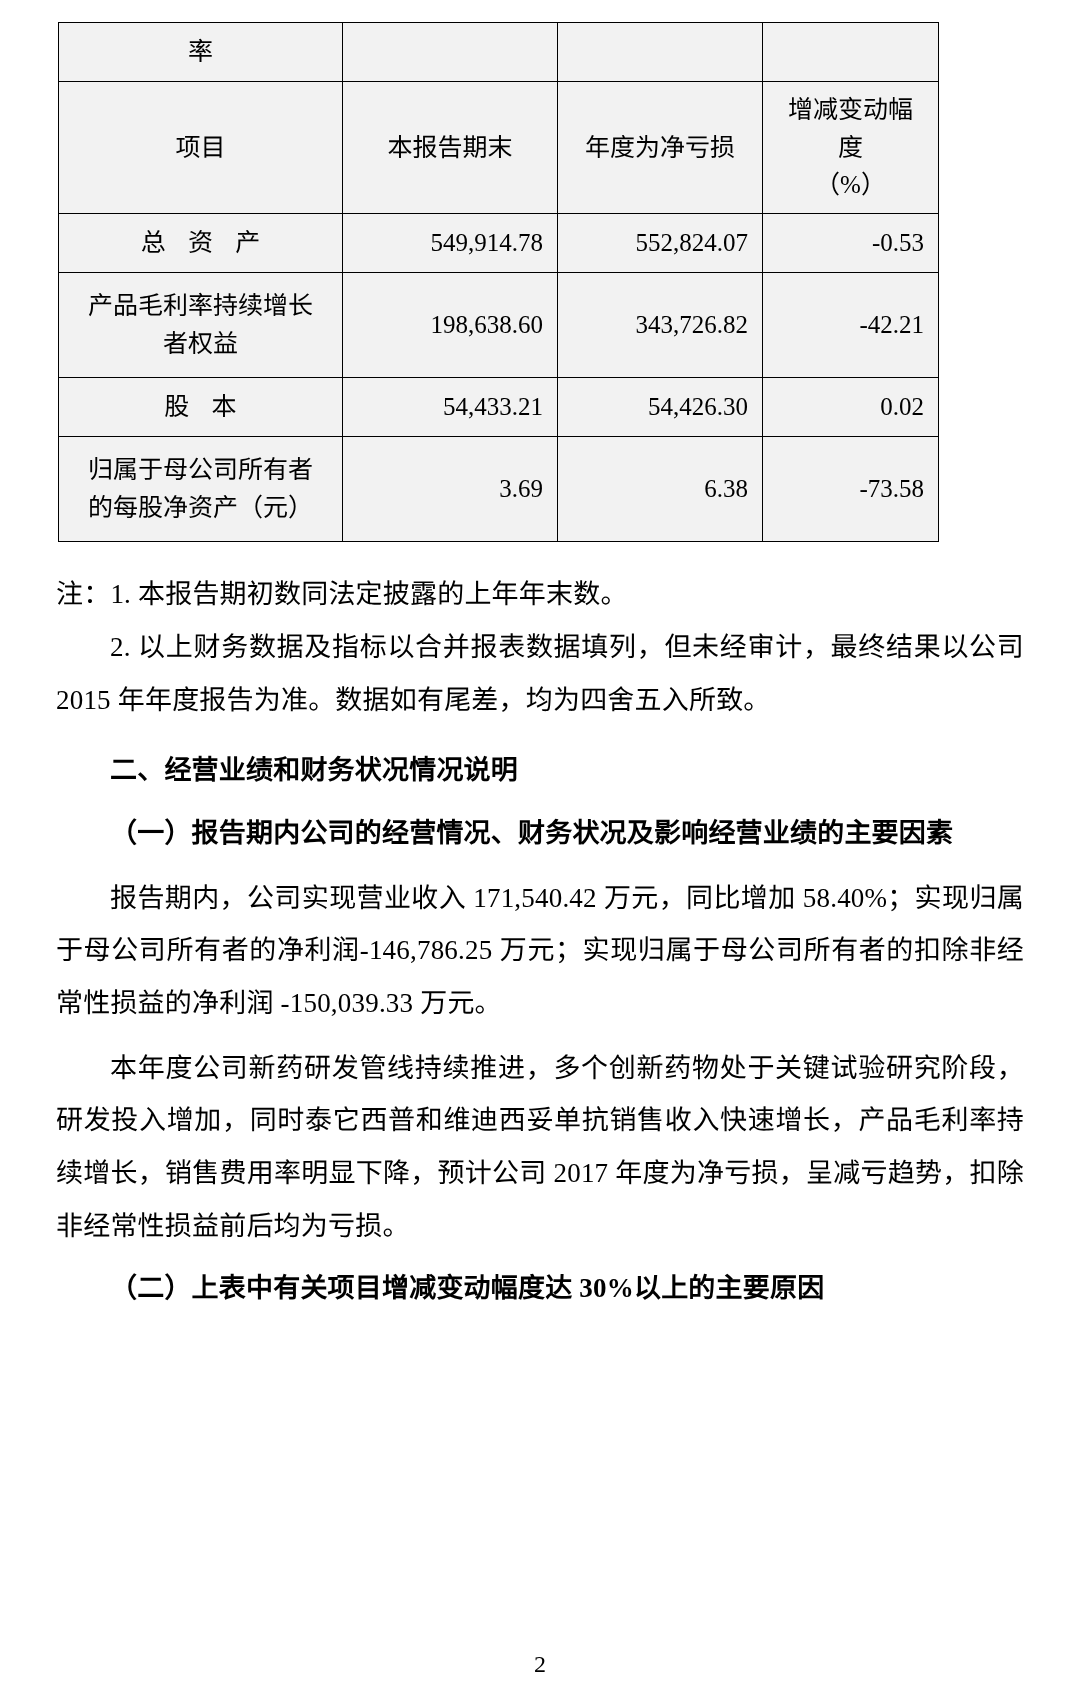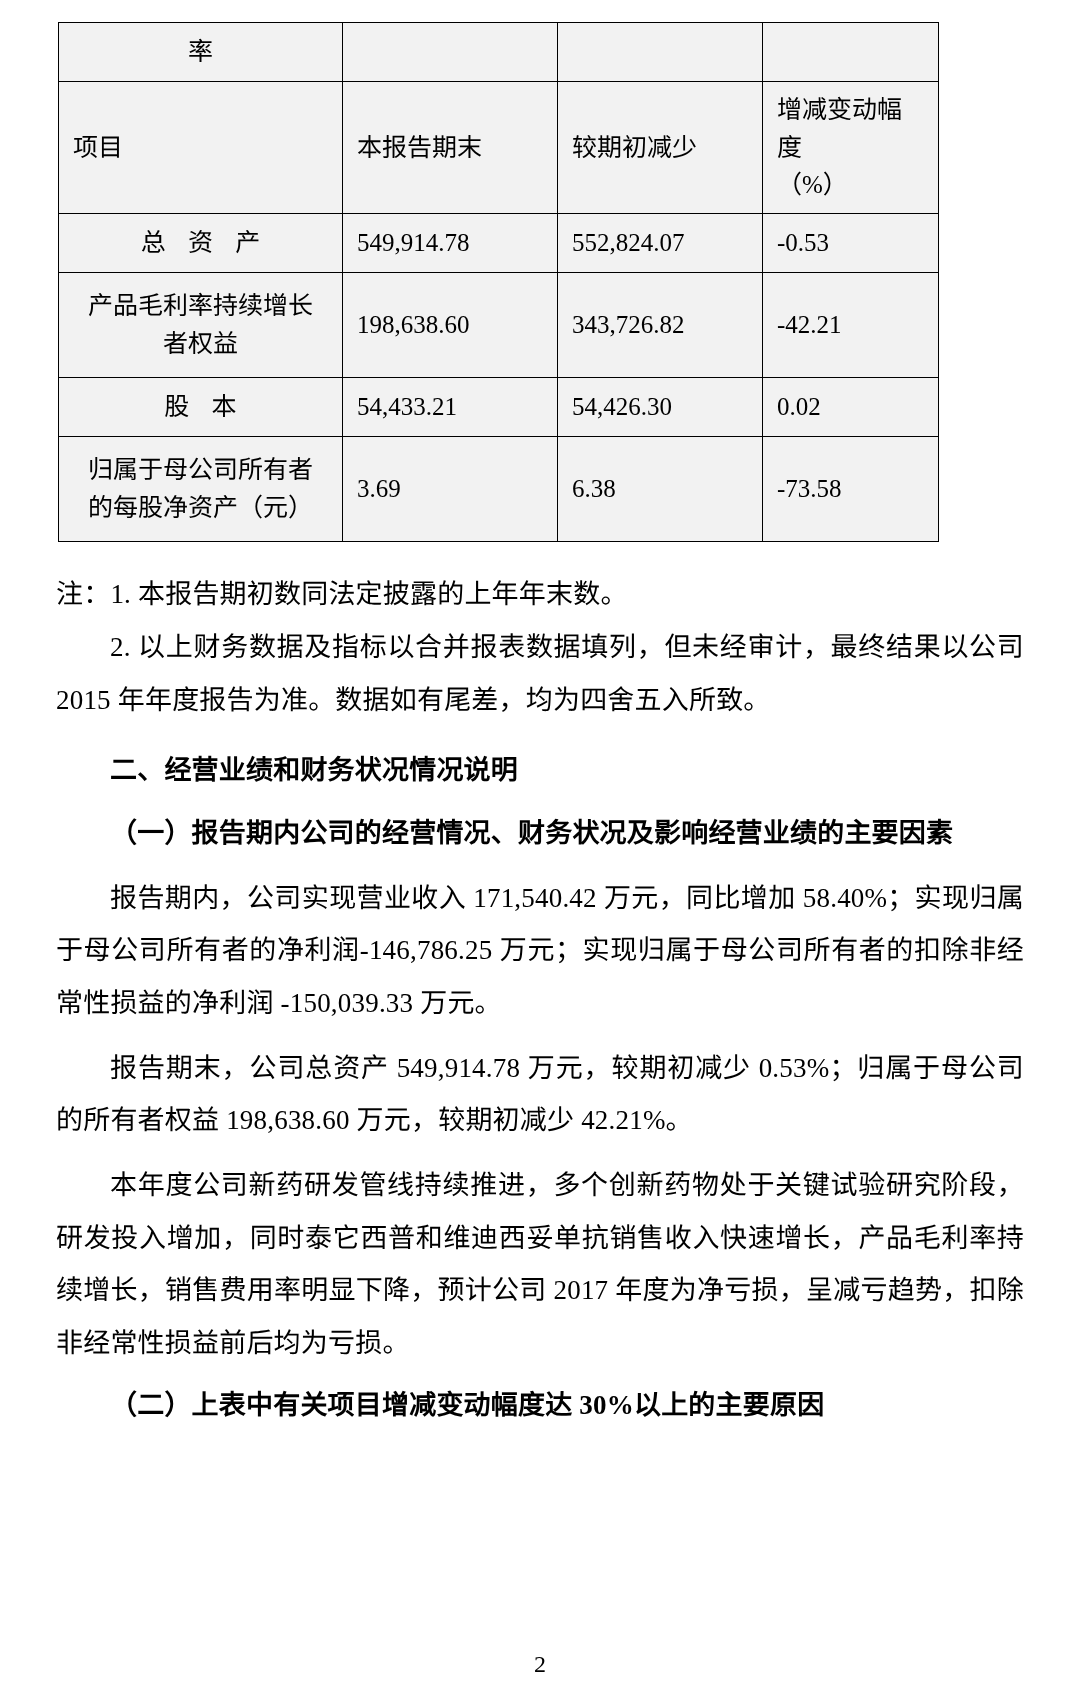--- a/index.html
+++ b/index.html
@@ -40,24 +40,25 @@
   }
   col.c1 { width: 284px; }
   col.c2 { width: 215px; }
   col.c3 { width: 205px; }
   col.c4 { width: 176px; }
 
   td.label {
     text-align: center;
   }
   td.num {
+    text-align: right;
     background: #ffffff;
   }
   td.head {
-    text-align: left;
+    text-align: center;
     font-size: 26px;
   }
   tr.row-top td {
     height: 46px;
     padding-top: 6px;
     padding-bottom: 6px;
   }
   tr.head-row td {
     height: 86px;
   }
@@ -125,21 +126,21 @@
     <tbody>
       <tr class="row-top">
         <td class="label">率</td>
         <td class="num"></td>
         <td class="num"></td>
         <td class="num"></td>
       </tr>
       <tr class="head-row">
         <td class="head">项目</td>
         <td class="head">本报告期末</td>
-        <td class="head">较期初减少</td>
+        <td class="head">年度为净亏损</td>
         <td class="head two-line">
           <div>增减变动幅度</div>
           <div>（%）</div>
         </td>
       </tr>
 
       <tr class="row-top">
         <td class="label"><span class="spread">总 资 产</span></td>
         <td class="num">549,914.78</td>
         <td class="num">552,824.07</td>
@@ -175,19 +176,18 @@
     </tbody>
   </table>
 
   <p class="note">注：1. 本报告期初数同法定披露的上年年末数。</p>
   <p class="note2">2. 以上财务数据及指标以合并报表数据填列，但未经审计，最终结果以公司 2015 年年度报告为准。数据如有尾差，均为四舍五入所致。</p>
 
   <p class="heading">二、经营业绩和财务状况情况说明</p>
   <p class="subheading">（一）报告期内公司的经营情况、财务状况及影响经营业绩的主要因素</p>
 
   <p class="para">报告期内，公司实现营业收入 171,540.42 万元，同比增加 58.40%；实现归属于母公司所有者的净利润-146,786.25 万元；实现归属于母公司所有者的扣除非经常性损益的净利润 -150,039.33 万元。</p>
-  <p class="para">报告期末，公司总资产 549,914.78 万元，较期初减少 0.53%；归属于母公司的所有者权益 198,638.60 万元，较期初减少 42.21%。</p>
   <p class="para">本年度公司新药研发管线持续推进，多个创新药物处于关键试验研究阶段，研发投入增加，同时泰它西普和维迪西妥单抗销售收入快速增长，产品毛利率持续增长，销售费用率明显下降，预计公司 2017 年度为净亏损，呈减亏趋势，扣除非经常性损益前后均为亏损。</p>
 
   <p class="subheading">（二）上表中有关项目增减变动幅度达 30%以上的主要原因</p>
 
   <div class="pageno">2</div>
 </div>
 
 </body></html>

